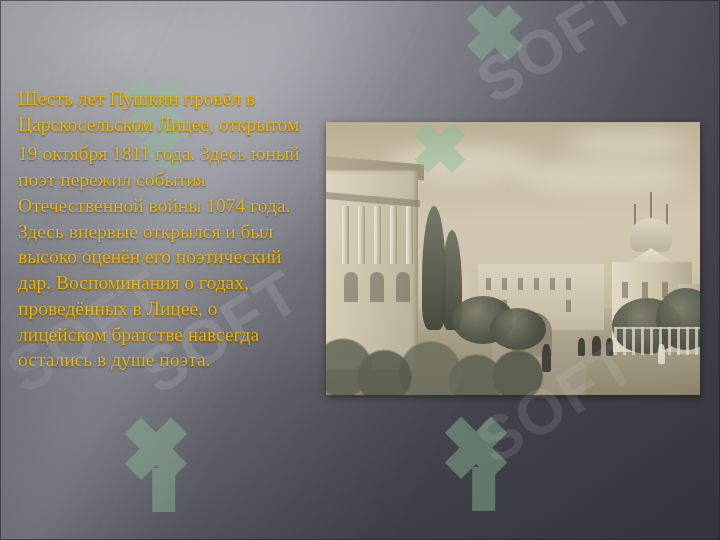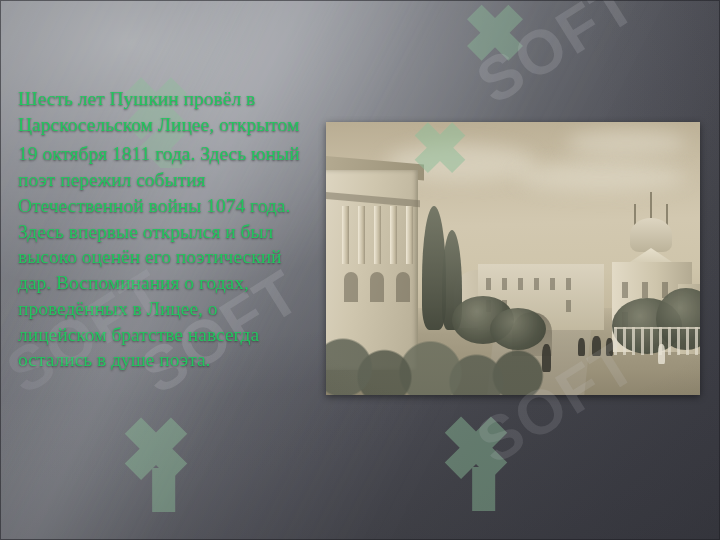--- a/index.html
+++ b/index.html
@@ -97,21 +97,21 @@
       0 -1px 0 #7d6f44,
       3px 4px 5px rgba(20,18,14,0.62);
   }
 
   
   .body-col {
     position: absolute;
     left: 18px;
     top: 86px;
     width: 290px;
-    color: #22c55e;
+    color: #eab308;
     font-size: 19.5px;
     line-height: 1.32;
     text-shadow: 0 1px 2px rgba(25,25,28,0.55);
   }
   .body-col p {
     margin: 0 0 4px 0;
   }
 
   
   .picture {

